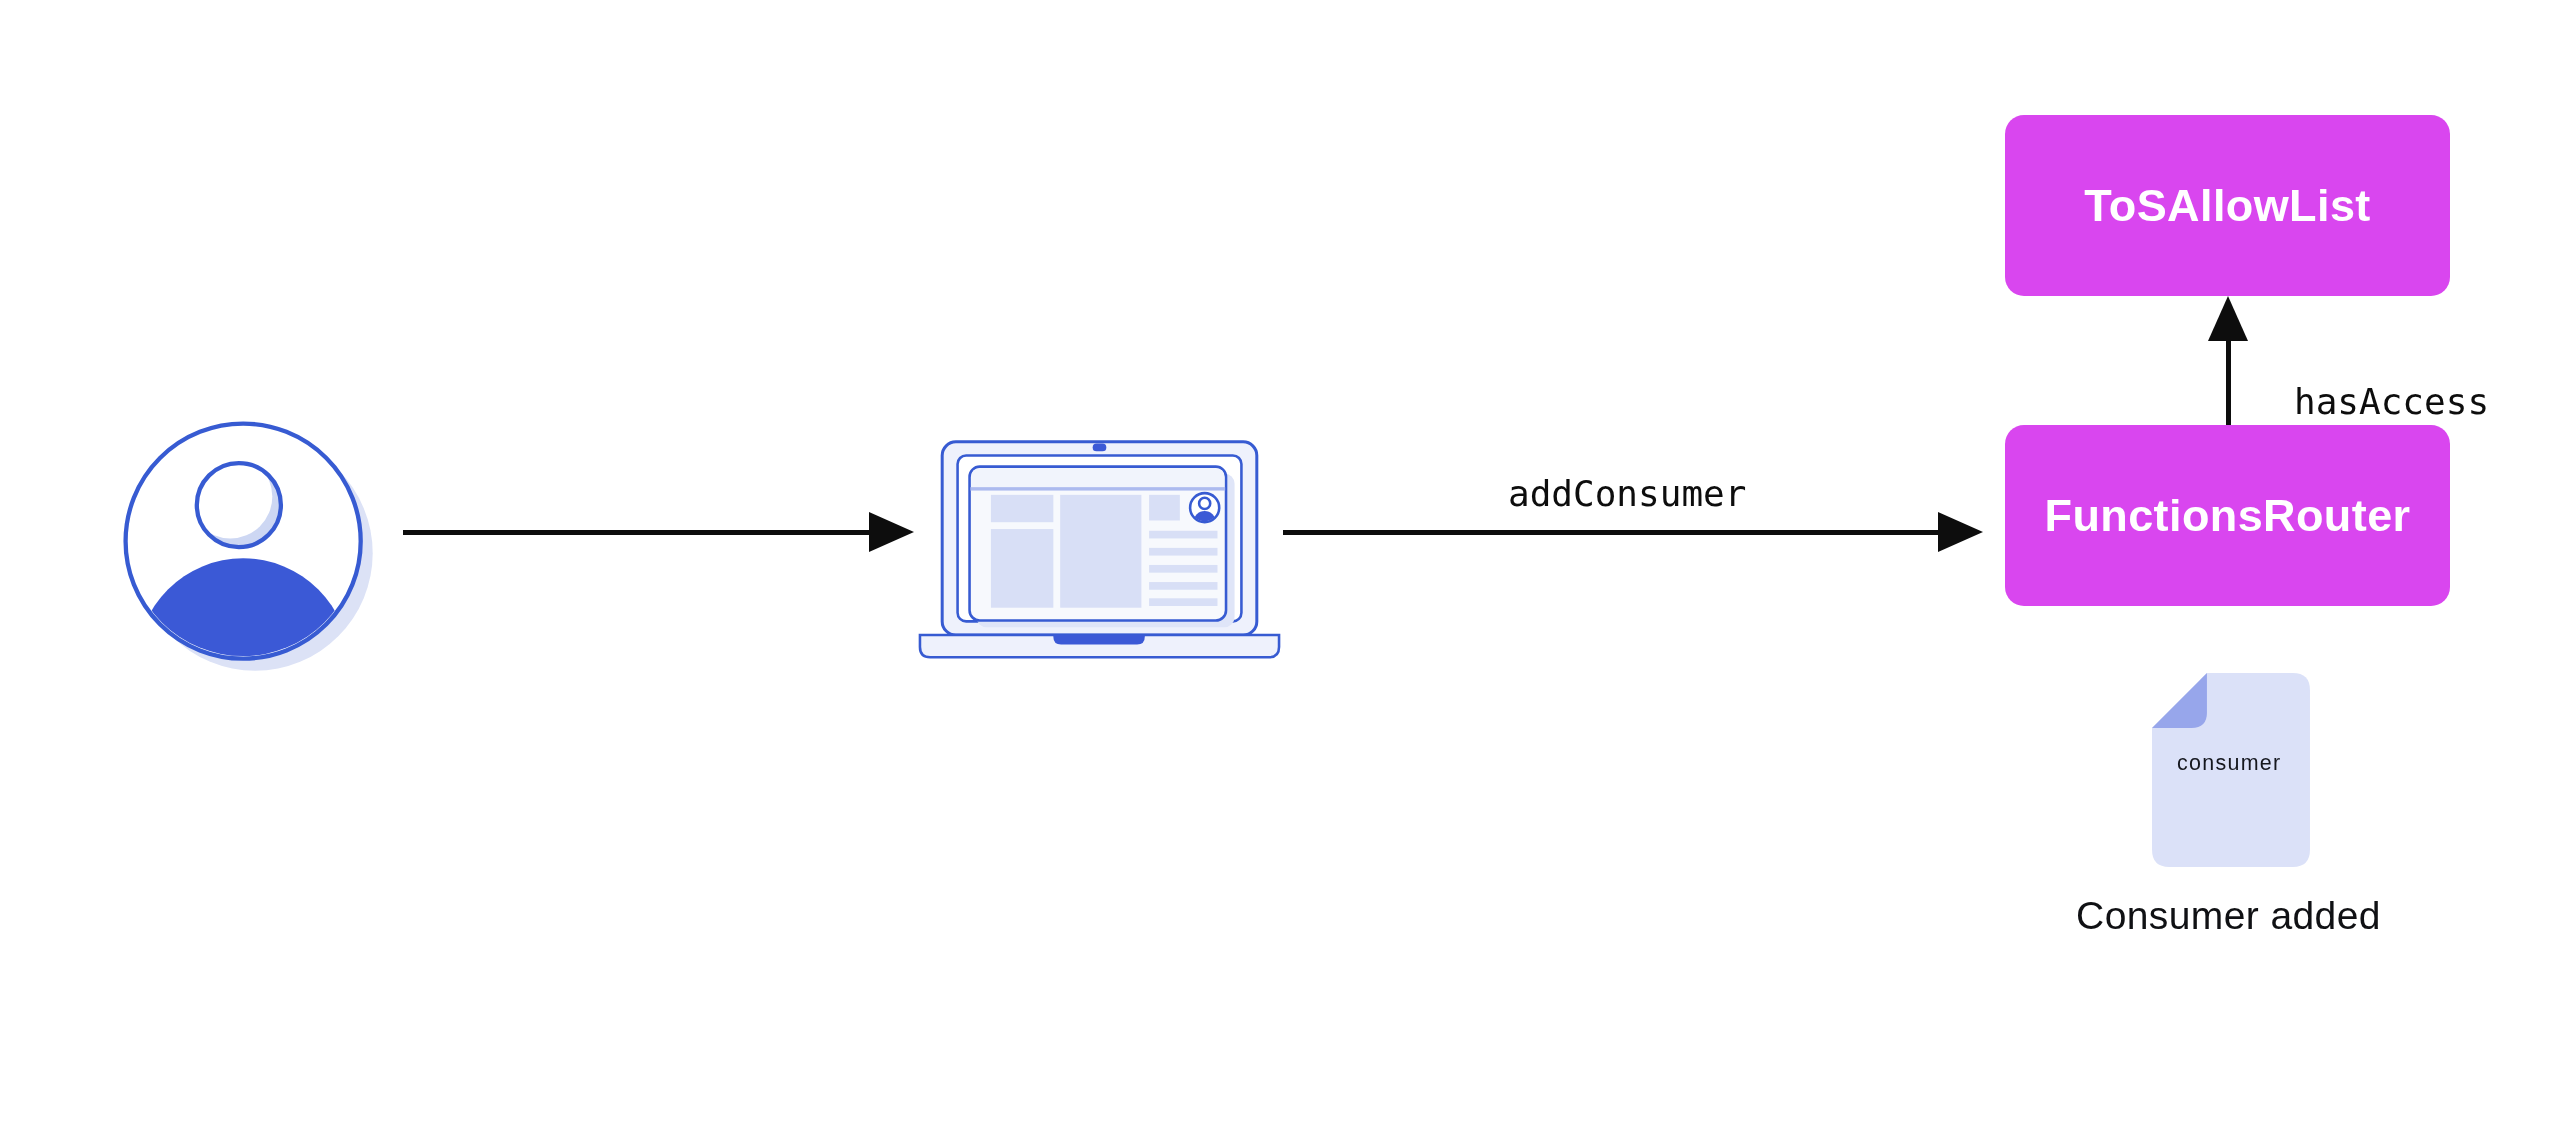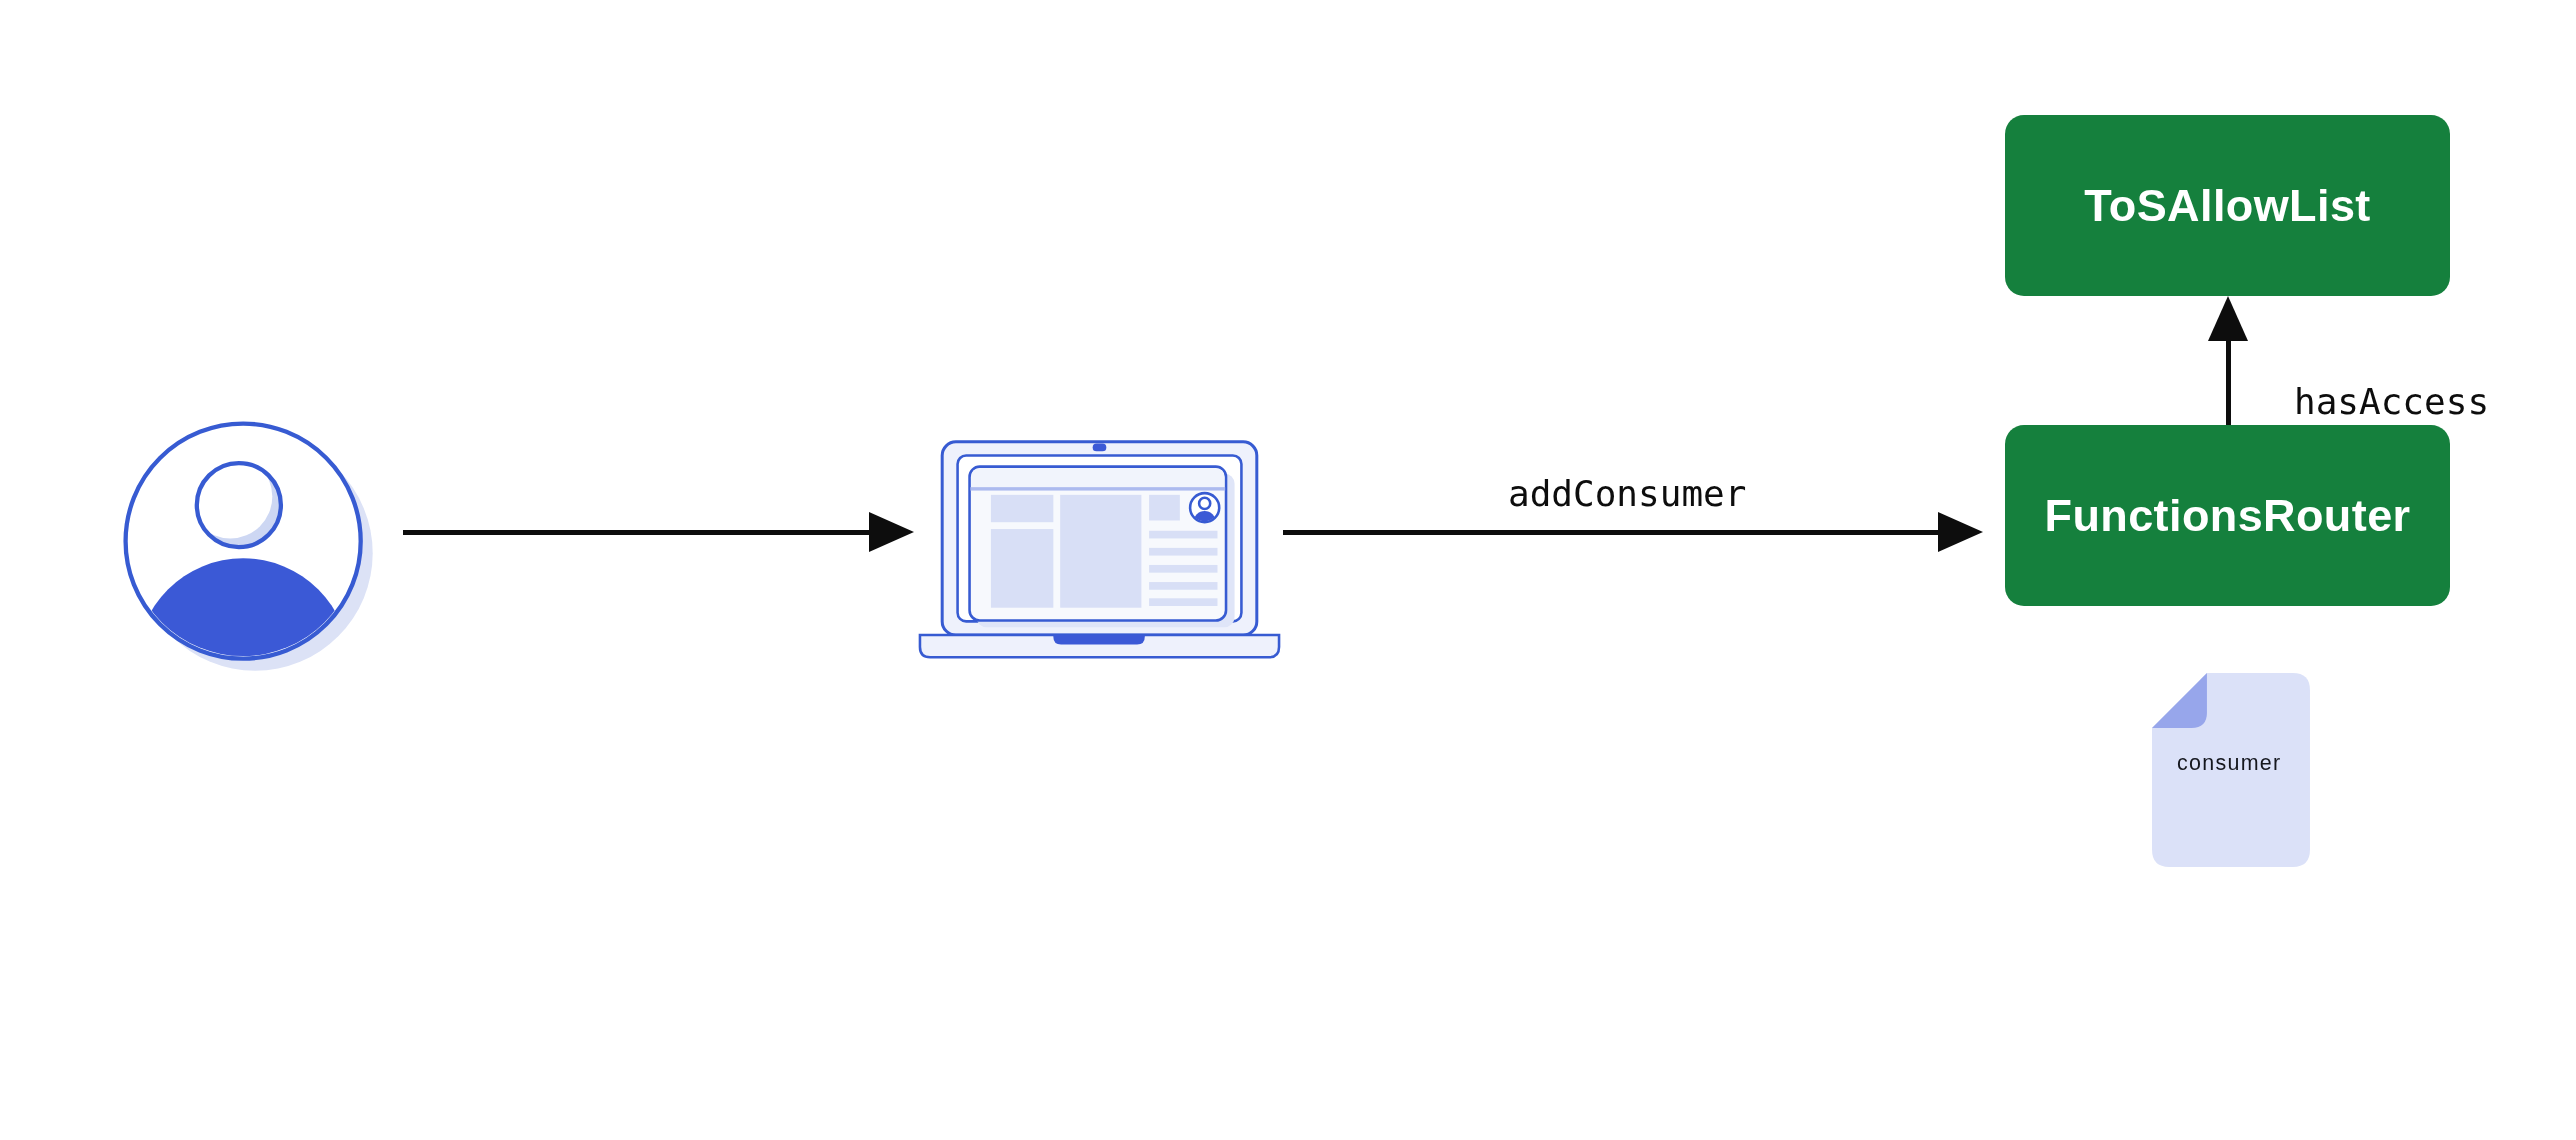--- a/index.html
+++ b/index.html
@@ -13,21 +13,21 @@
     font-size:43px;color:#141A33;letter-spacing:0.4px;
   }
   .code-label{
     position:absolute;font-family:"DejaVu Sans Mono","Liberation Mono",monospace;
     font-size:36px;color:#0D0D0D;white-space:nowrap;
   }
   .caption{
     position:absolute;text-align:center;font-size:39px;color:#101114;letter-spacing:0.4px;
   }
   .contract-box{
-    position:absolute;width:445px;height:181px;background:#15803d;border-radius:19px;
+    position:absolute;width:445px;height:181px;background:#d946ef;border-radius:19px;
     display:flex;align-items:center;justify-content:center;
   }
   .contract-label{
     color:#FFFFFF;font-weight:bold;font-size:45px;letter-spacing:0.4px;
   }
   .hline{position:absolute;height:5.1px;background:#0D0D0D;}
   .vline{position:absolute;width:5.1px;background:#0D0D0D;}
   .head-right{
     position:absolute;width:0;height:0;border-style:solid;
     border-top:20.6px solid transparent;border-bottom:20.6px solid transparent;
@@ -116,15 +116,16 @@
 
   <div class="contract-box" style="left:2005px;top:425px;">
     <span class="contract-label">FunctionsRouter</span>
   </div>
 
   <svg class="abs" style="left:2152px;top:673px;" width="158" height="194" viewBox="0 0 184 226">
     <path d="M64 0 H164 Q184 0 184 20 V206 Q184 226 164 226 H20 Q0 226 0 206 V64 Z" fill="#DBE1F8"></path>
     <path d="M64 0 V46 Q64 64 46 64 H0 Z" fill="#97A6EB"></path>
     <text x="90" y="113" text-anchor="middle" font-size="25" letter-spacing="1.5" fill="#15171E" font-family="Liberation Sans, sans-serif">consumer</text>
   </svg>
+  <div class="caption" style="left:2006px;top:894px;width:445px;">Consumer added</div>
 
 </div>
 
 
 </body></html>

